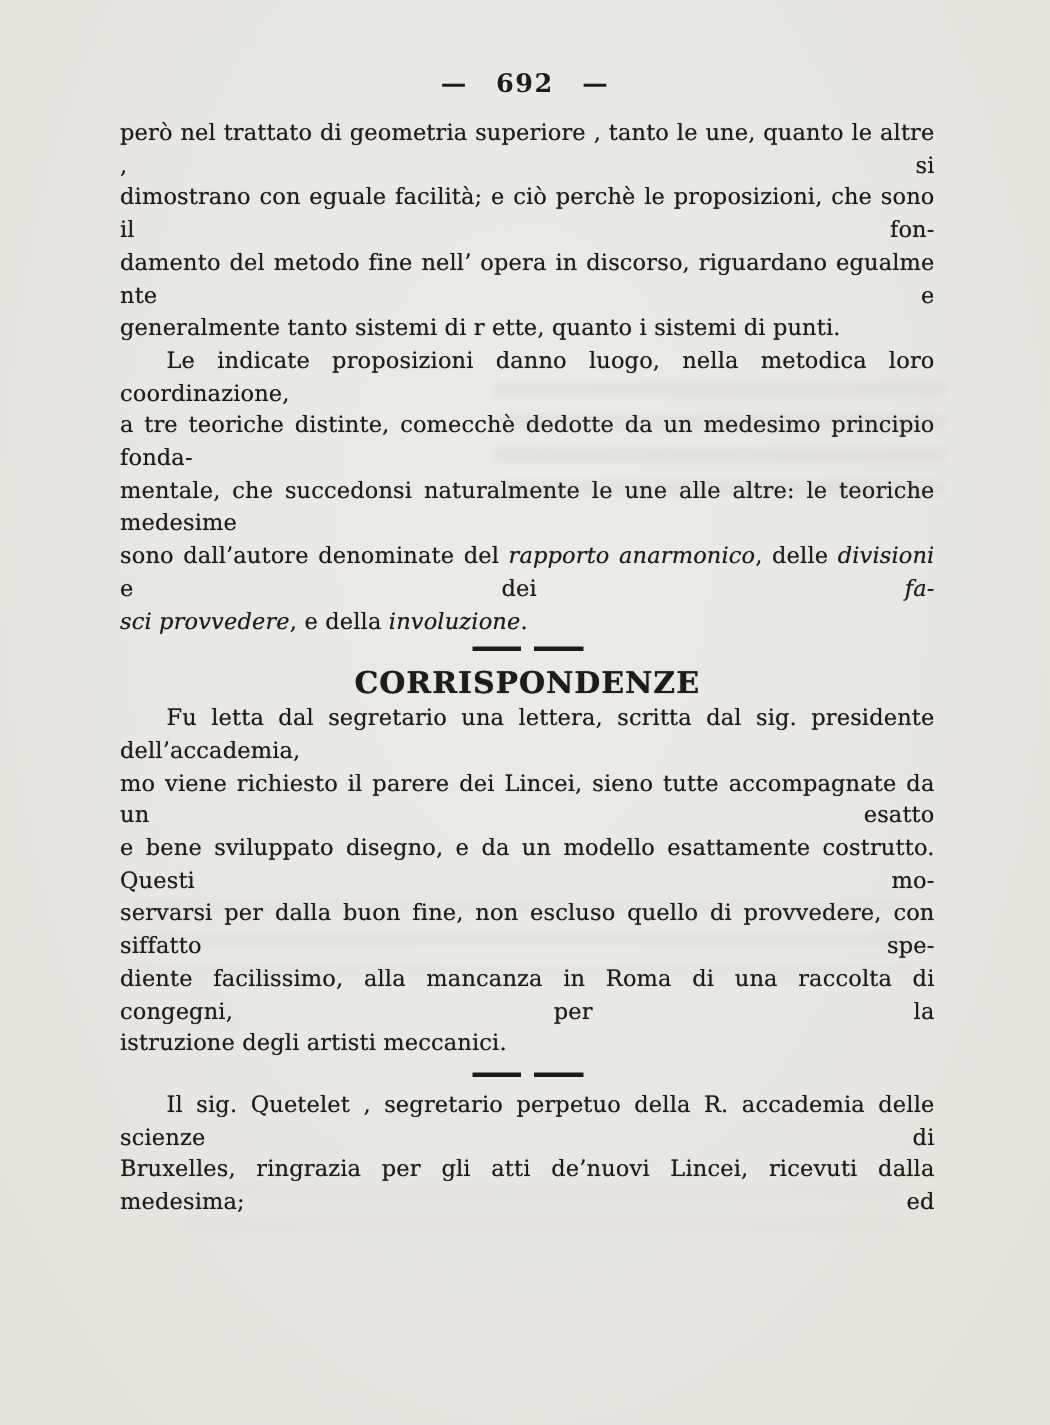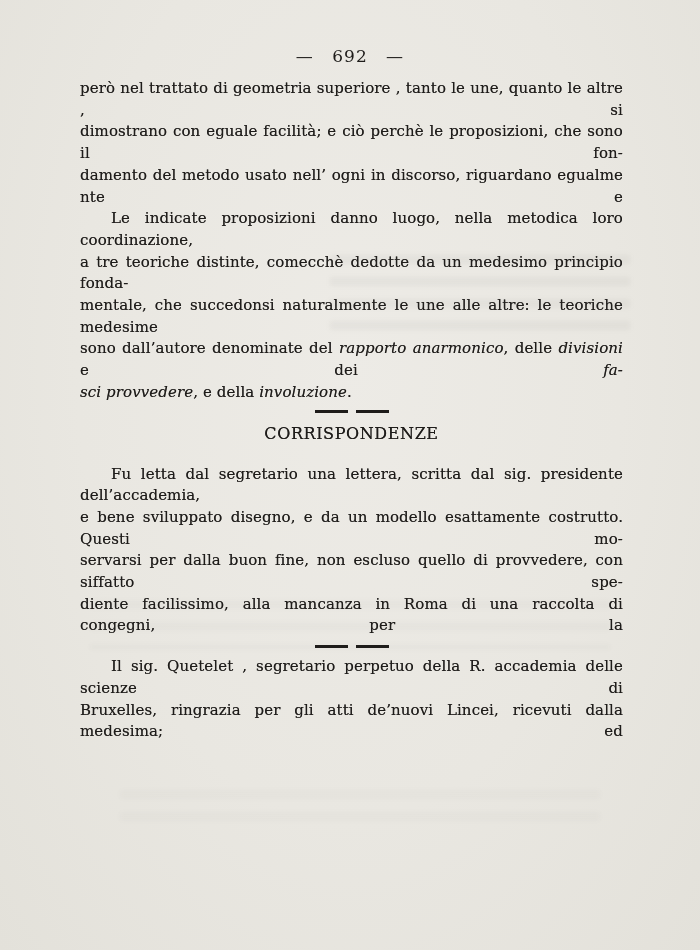--- a/index.html
+++ b/index.html
@@ -28,21 +28,21 @@
     filter: blur(2px);
   }
   .ghost.g1 { left: 330px; top: 255px; width: 300px; height: 80px; }
   .ghost.g2 { left: 90px;  top: 600px; width: 520px; height: 50px; opacity: .6; }
   .ghost.g3 { left: 120px; top: 790px; width: 480px; height: 40px; opacity: .5; }
 
   .pageno {
     text-align: center;
     font-size: 17px;
     line-height: 20px;
-    font-weight: normal;
+    font-weight: bold;
     word-spacing: 12px;
     letter-spacing: 1px;
   }
   .col {
     margin: 12px 0 0 80px;
     width: 543px;
     font-size: 15px;
     line-height: 21.7px;
     letter-spacing: 0.1px;
     text-shadow: 0 0 0.5px rgba(30,28,26,0.65);
@@ -58,62 +58,65 @@
     background: linear-gradient(to right,
       #1e1c1a 0%, #1e1c1a 44%,
       rgba(0,0,0,0) 44%, rgba(0,0,0,0) 55%,
       #1e1c1a 55%, #1e1c1a 100%);
   }
   .rule.d1 { margin: 6px auto 8px auto; }
 
   .heading {
     margin: 0;
     text-align: center;
-    font-size: 16px;
+    font-size: 20px;
     line-height: 26px;
-    font-weight: normal;
+    font-weight: bold;
     letter-spacing: 0.6px;
     text-shadow: 0 0 0.6px rgba(30,28,26,0.8);
   }
-  .para.after-heading { margin-top: 17px; }
+  .para.after-heading { }
 </style>
 </head>
 <body>
 
 <div class="page">
   <div class="ghost g1"></div>
   <div class="ghost g2"></div>
   <div class="ghost g3"></div>
 
   <div class="pageno">— 692 —</div>
 
   <div class="col">
     <div class="para noindent">
         <div class="line">però nel trattato di geometria superiore , tanto le une, quanto le altre , si</div>
         <div class="line">dimostrano con eguale facilità; e ciò perchè le proposizioni, che sono il fon-</div>
-        <div class="line">damento del metodo usato nell’ ogni in discorso, riguardano egualme nte e</div>
+        <div class="line">damento del metodo fine nell’ opera in discorso, riguardano egualme nte e</div>
+        <div class="line last">generalmente tanto sistemi di r ette, quanto i sistemi di punti.</div>
       </div>
 
     <div class="para indent">
         <div class="line">Le indicate proposizioni danno luogo, nella metodica loro coordinazione,</div>
         <div class="line">a tre teoriche distinte, comecchè dedotte da un medesimo principio fonda-</div>
         <div class="line">mentale, che succedonsi naturalmente le une alle altre: le teoriche medesime</div>
         <div class="line">sono dall’autore denominate del <i>rapporto anarmonico</i>, delle <i>divisioni</i> e dei <i>fa-</i></div>
         <div class="line last"><i>sci provvedere</i>, e della <i>involuzione</i>.</div>
       </div>
 
     <div class="rule d1"></div>
 
     <h1 class="heading">CORRISPONDENZE</h1>
 
     <div class="para indent after-heading">
         <div class="line">Fu letta dal segretario una lettera, scritta dal sig. presidente dell’accademia,</div>
+        <div class="line">mo viene richiesto il parere dei Lincei, sieno tutte accompagnate da un esatto</div>
         <div class="line">e bene sviluppato disegno, e da un modello esattamente costrutto. Questi mo-</div>
         <div class="line">servarsi per dalla buon fine, non escluso quello di provvedere, con siffatto spe-</div>
         <div class="line">diente facilissimo, alla mancanza in Roma di una raccolta di congegni, per la</div>
+        <div class="line last">istruzione degli artisti meccanici.</div>
       </div>
 
     <div class="rule"></div>
 
     <div class="para indent">
         <div class="line">Il sig. Quetelet , segretario perpetuo della R. accademia delle scienze di</div>
         <div class="line">Bruxelles, ringrazia per gli atti de’nuovi Lincei, ricevuti dalla medesima; ed</div>
       </div>
 
   </div>

